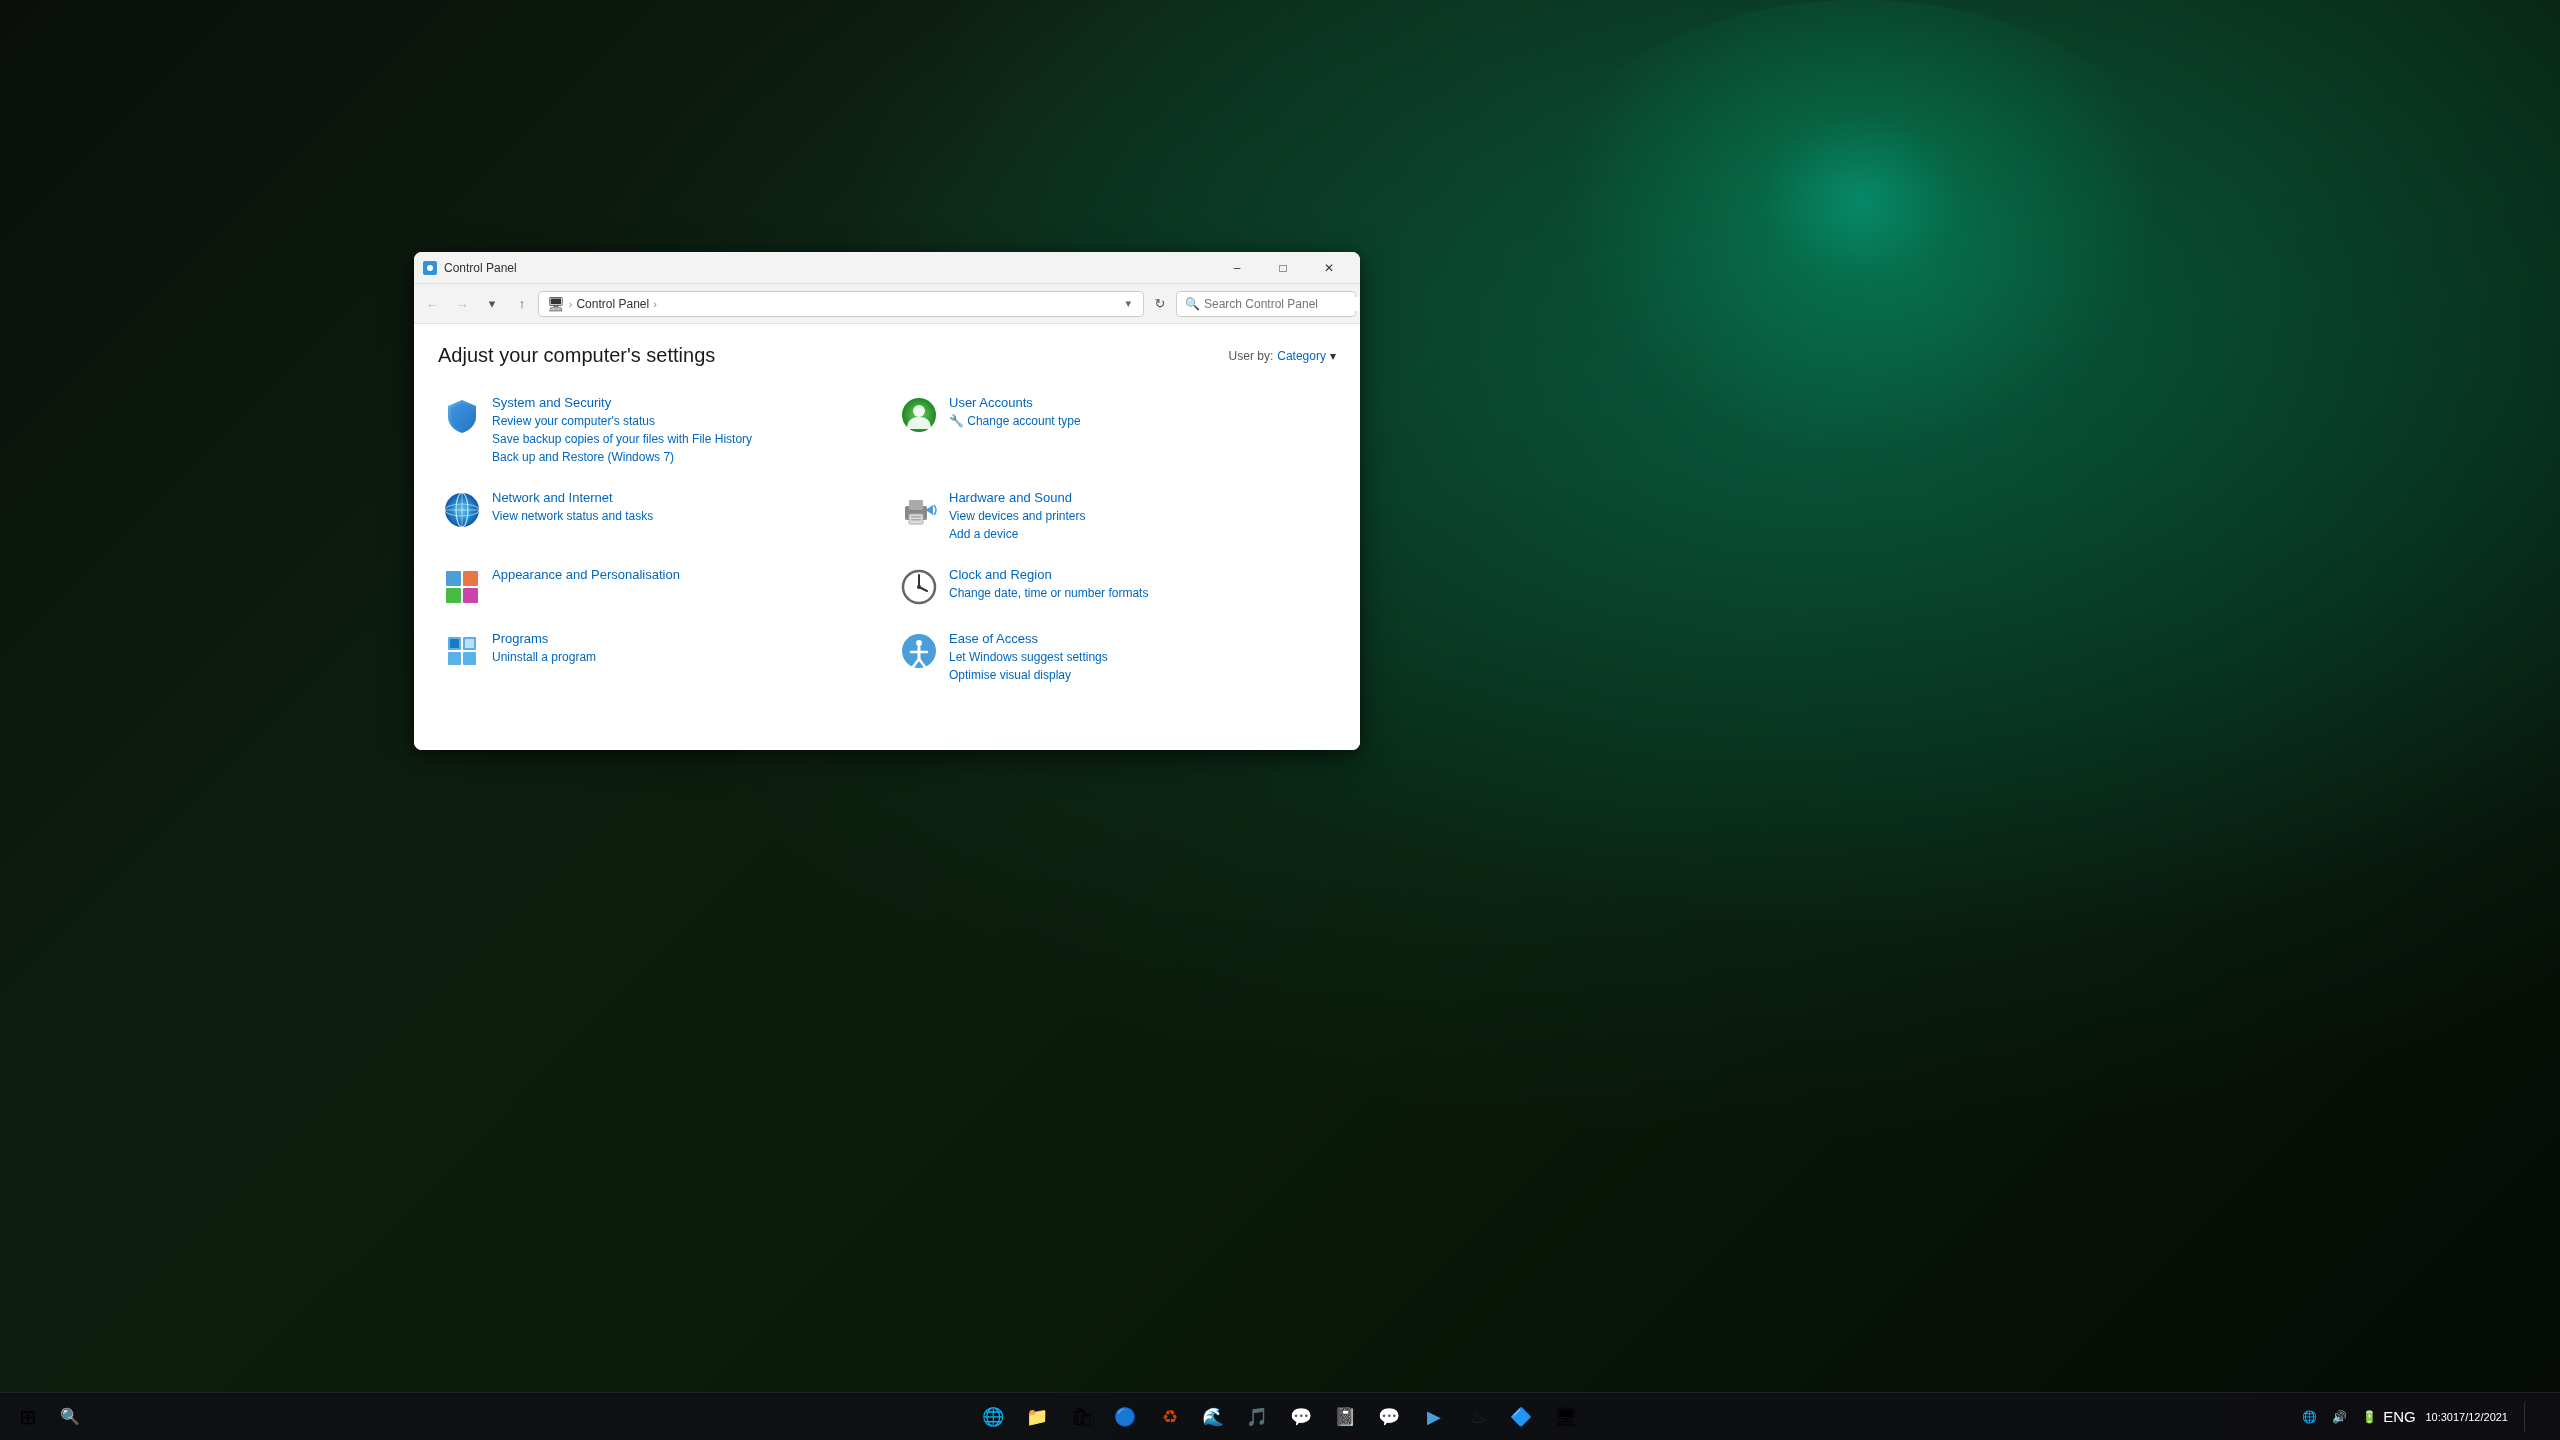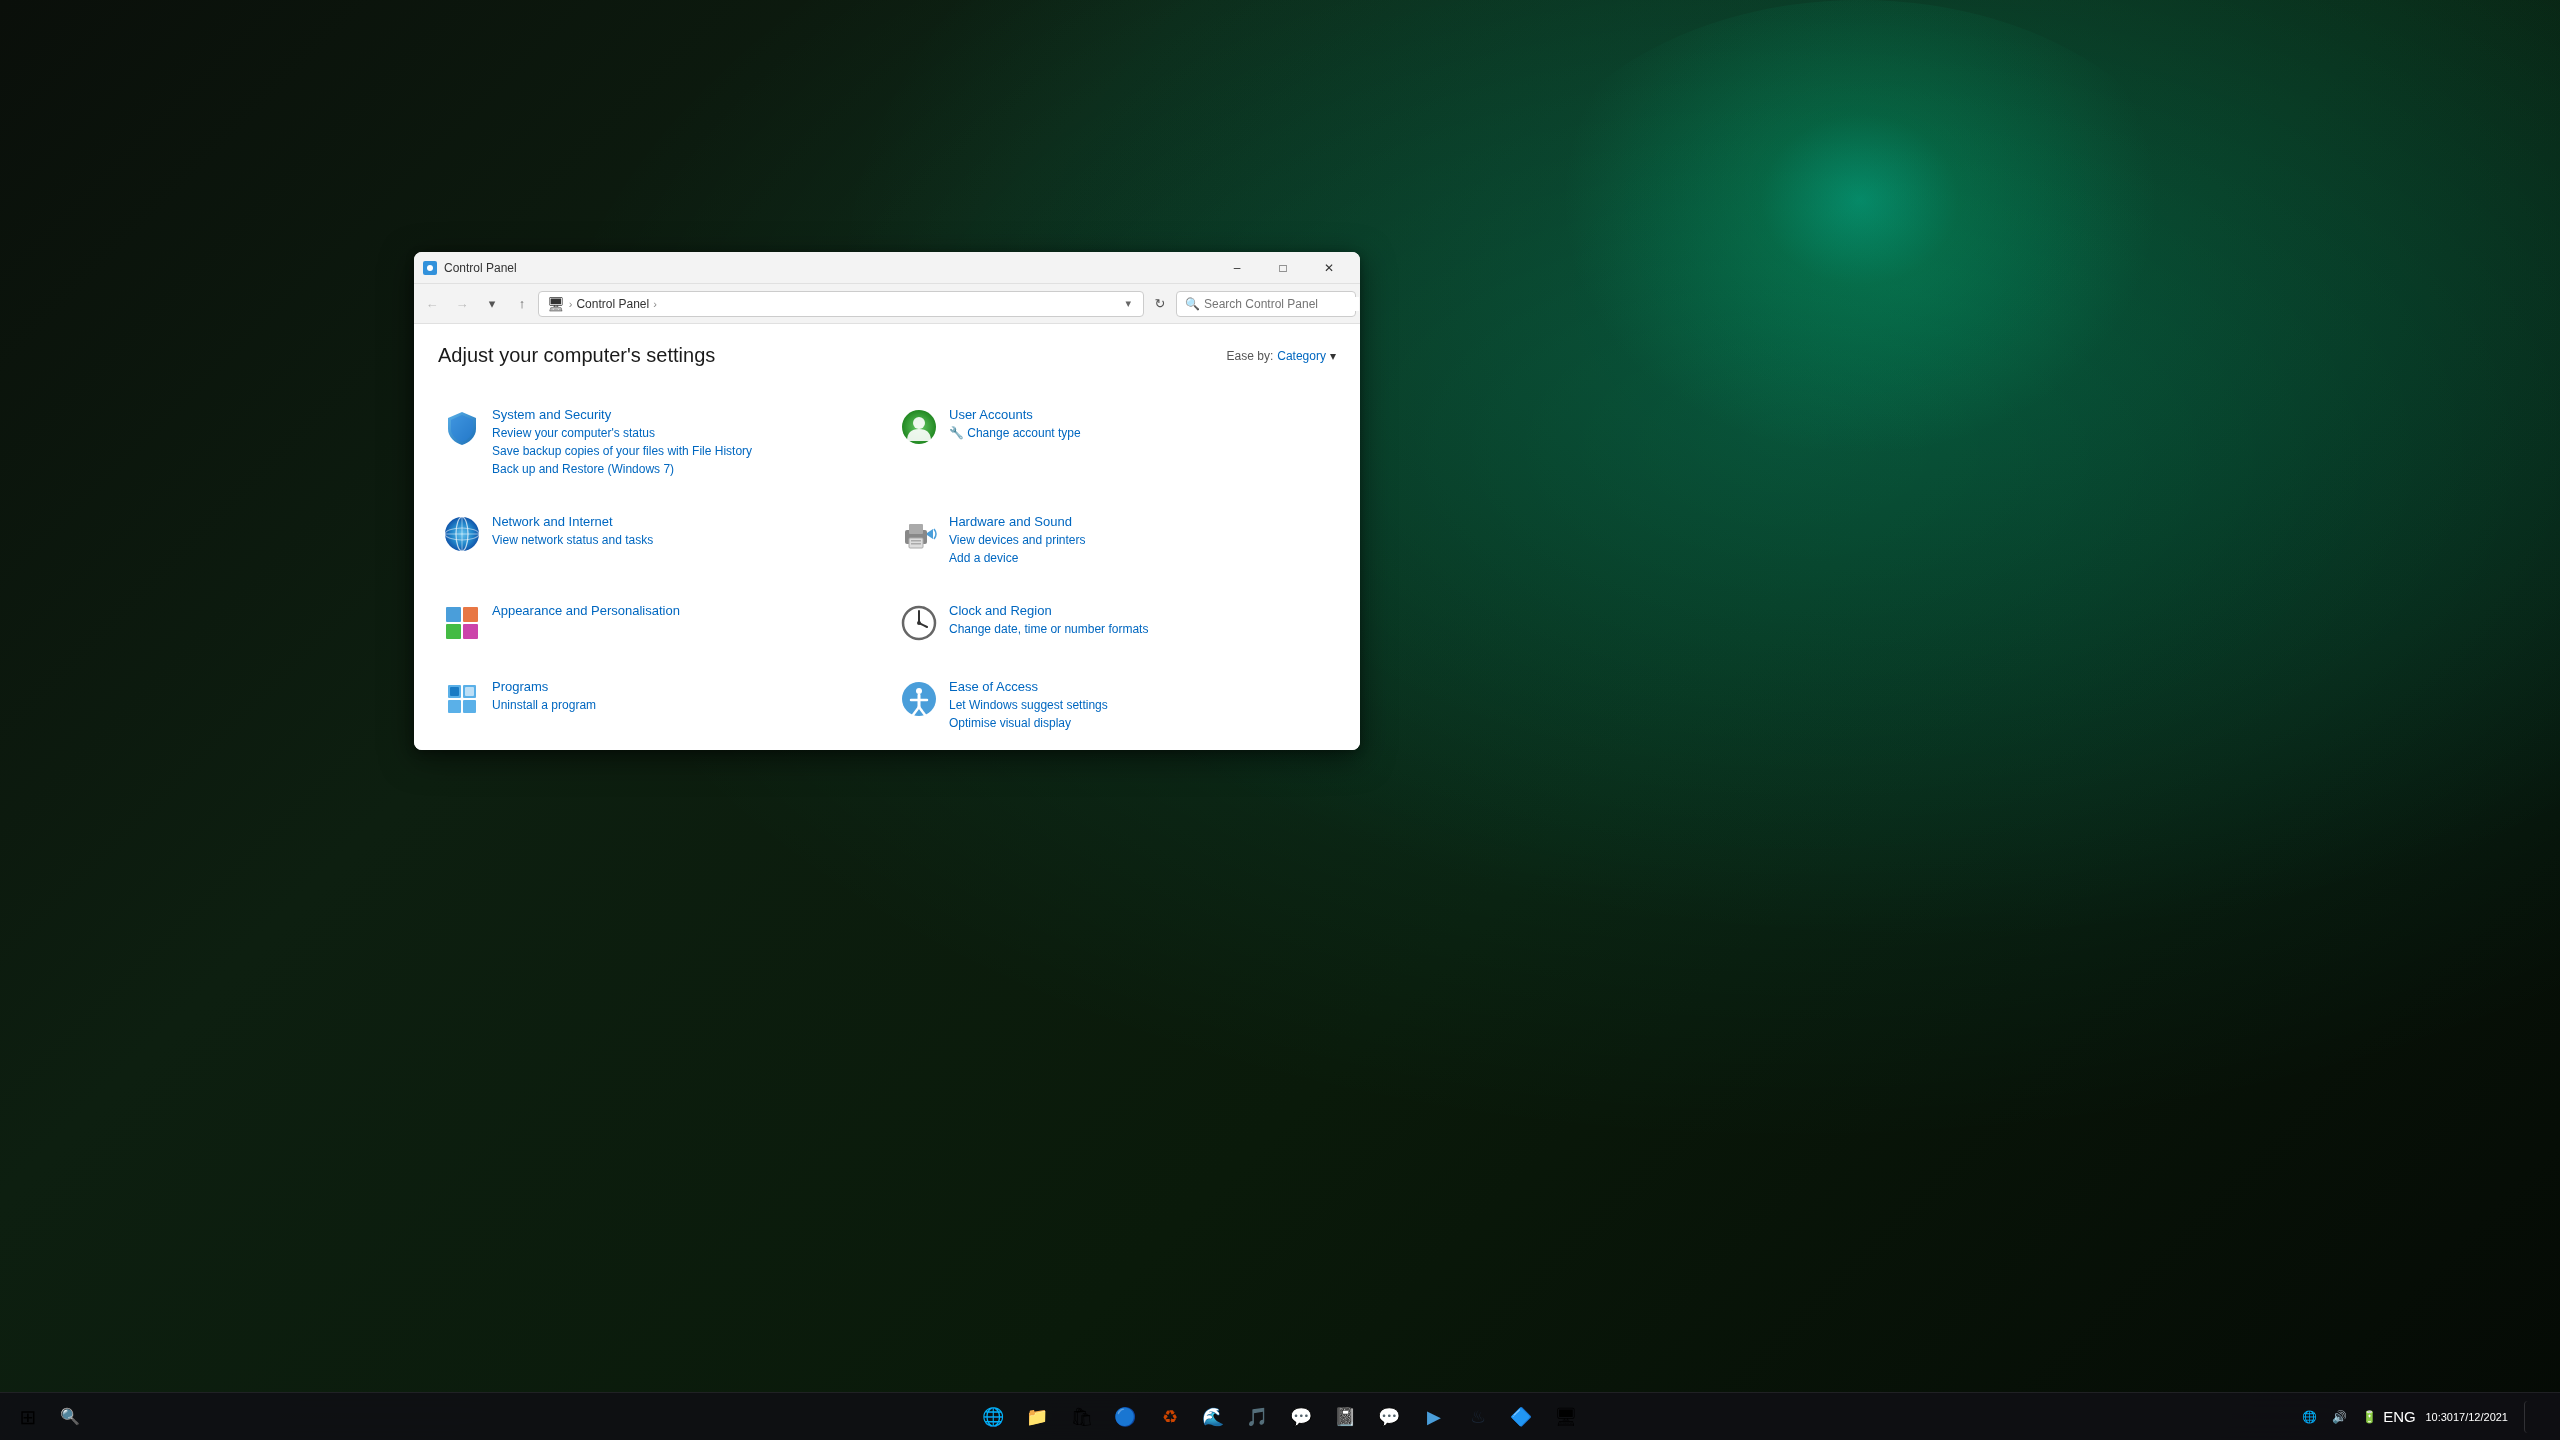--- a/index.html
+++ b/index.html
@@ -307,21 +307,20 @@
       grid-template-columns: 1fr 1fr;
       gap: 8px 16px;
     }
 
     .category-item {
       display: flex;
       align-items: flex-start;
       gap: 10px;
       padding: 8px 4px;
       cursor: pointer;
-      margin-top: 12px;
     }
 
     .category-icon-wrap {
       width: 40px;
       height: 40px;
       flex-shrink: 0;
       display: flex;
       align-items: center;
       justify-content: center;
     }
@@ -391,21 +390,21 @@
     <div class="search-box">
       <span>🔍</span>
       <input type="text" style="border: none; outline: none; font-size: 12px; flex: 1 1 0%; color: rgb(136, 136, 136);" placeholder="Search Control Panel">
     </div>
   </div>
 
   <div class="content">
     <div class="content-header">
       <h1 class="page-title">Adjust your computer's settings</h1>
       <div class="view-by">
-        <span class="view-by-label">Ease by:</span>
+        <span class="view-by-label">User by:</span>
         <span class="view-by-value">Category</span>
         <span>▾</span>
       </div>
     </div>
 
     <div class="categories-grid">
 
       <div class="category-item">
         <div class="category-icon-wrap">
           <svg width="36" height="36" viewBox="0 0 36 36">

